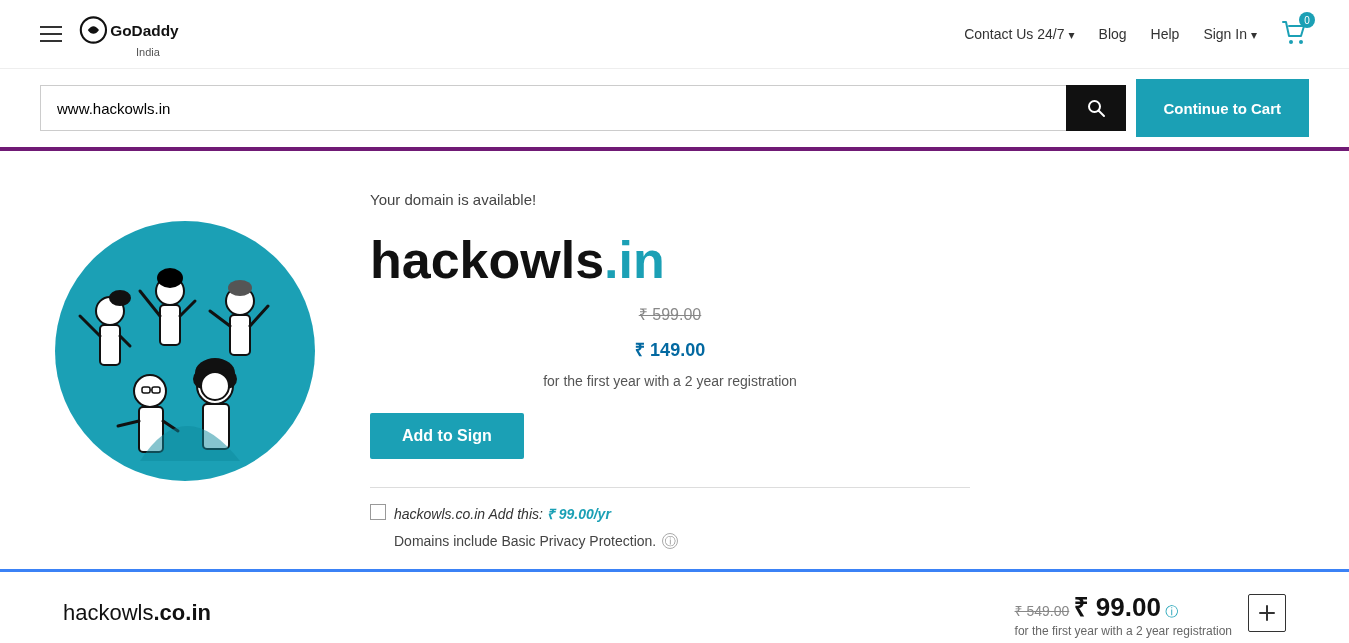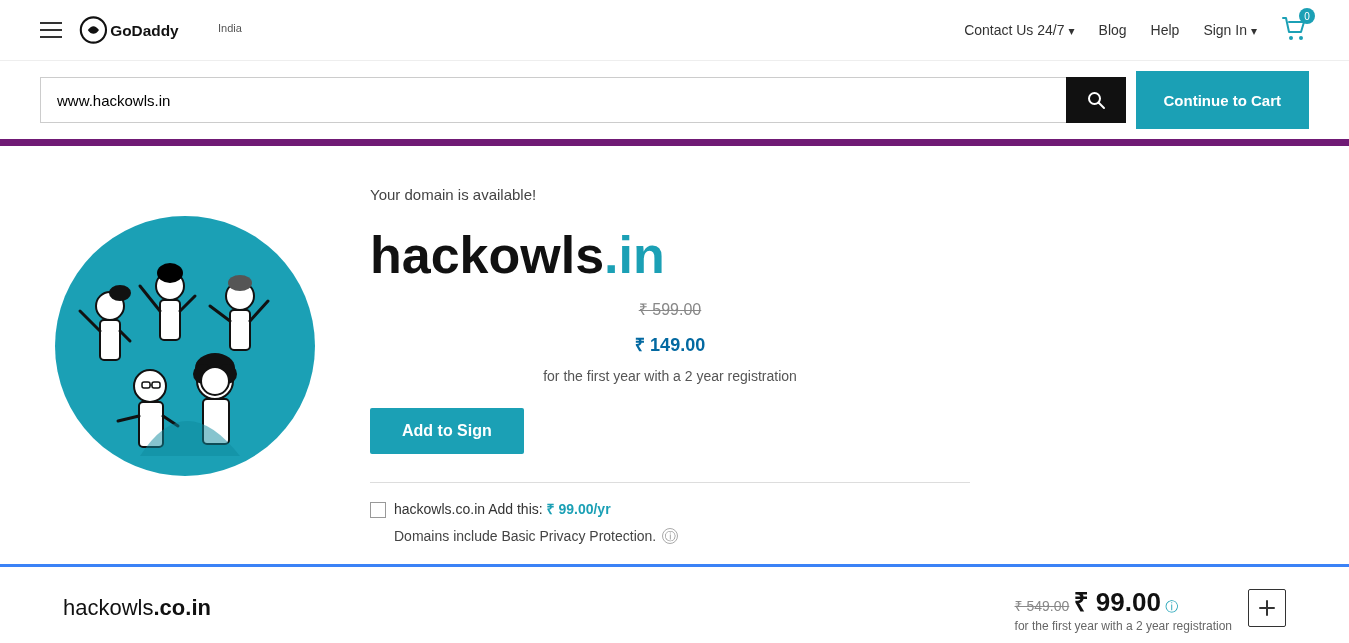--- a/index.html
+++ b/index.html
@@ -13,21 +13,21 @@
       padding: 10px 40px;
       border-bottom: 1px solid #eee;
     }
     .header-left {
       display: flex;
       align-items: center;
       gap: 16px;
     }
     .logo-wrap {
       display: flex;
-      flex-direction: row;
+      flex-direction: column;
       align-items: center;
     }
     .logo-svg {
       width: 140px;
       height: 40px;
     }
     .logo-india {
       font-size: 11px;
       color: #555;
       margin-top: -4px;
@@ -76,21 +76,21 @@
       align-items: center;
       justify-content: center;
     }
 
     
     .search-bar {
       display: flex;
       align-items: center;
       padding: 10px 40px;
       gap: 0;
-      border-bottom: 7px solid #701a75;
+      border-bottom: 4px solid #701a75;
     }
     .search-input {
       flex: 1;
       height: 46px;
       border: 1px solid #ccc;
       border-right: none;
       padding: 0 16px;
       font-size: 15px;
       outline: none;
     }
@@ -183,23 +183,24 @@
     }
 
     .divider {
       border: none;
       border-top: 1px solid #ddd;
       margin: 8px 0 16px 0;
     }
 
     .addon-row {
       display: flex;
-      align-items: flex-end;
+      align-items: flex-start;
       gap: 8px;
       margin-bottom: 10px;
+      font-style: italic;
     }
     .addon-checkbox {
       width: 16px;
       height: 16px;
       border: 1px solid #999;
       flex-shrink: 0;
       cursor: pointer;
     }
     .addon-text {
       font-size: 14px;

